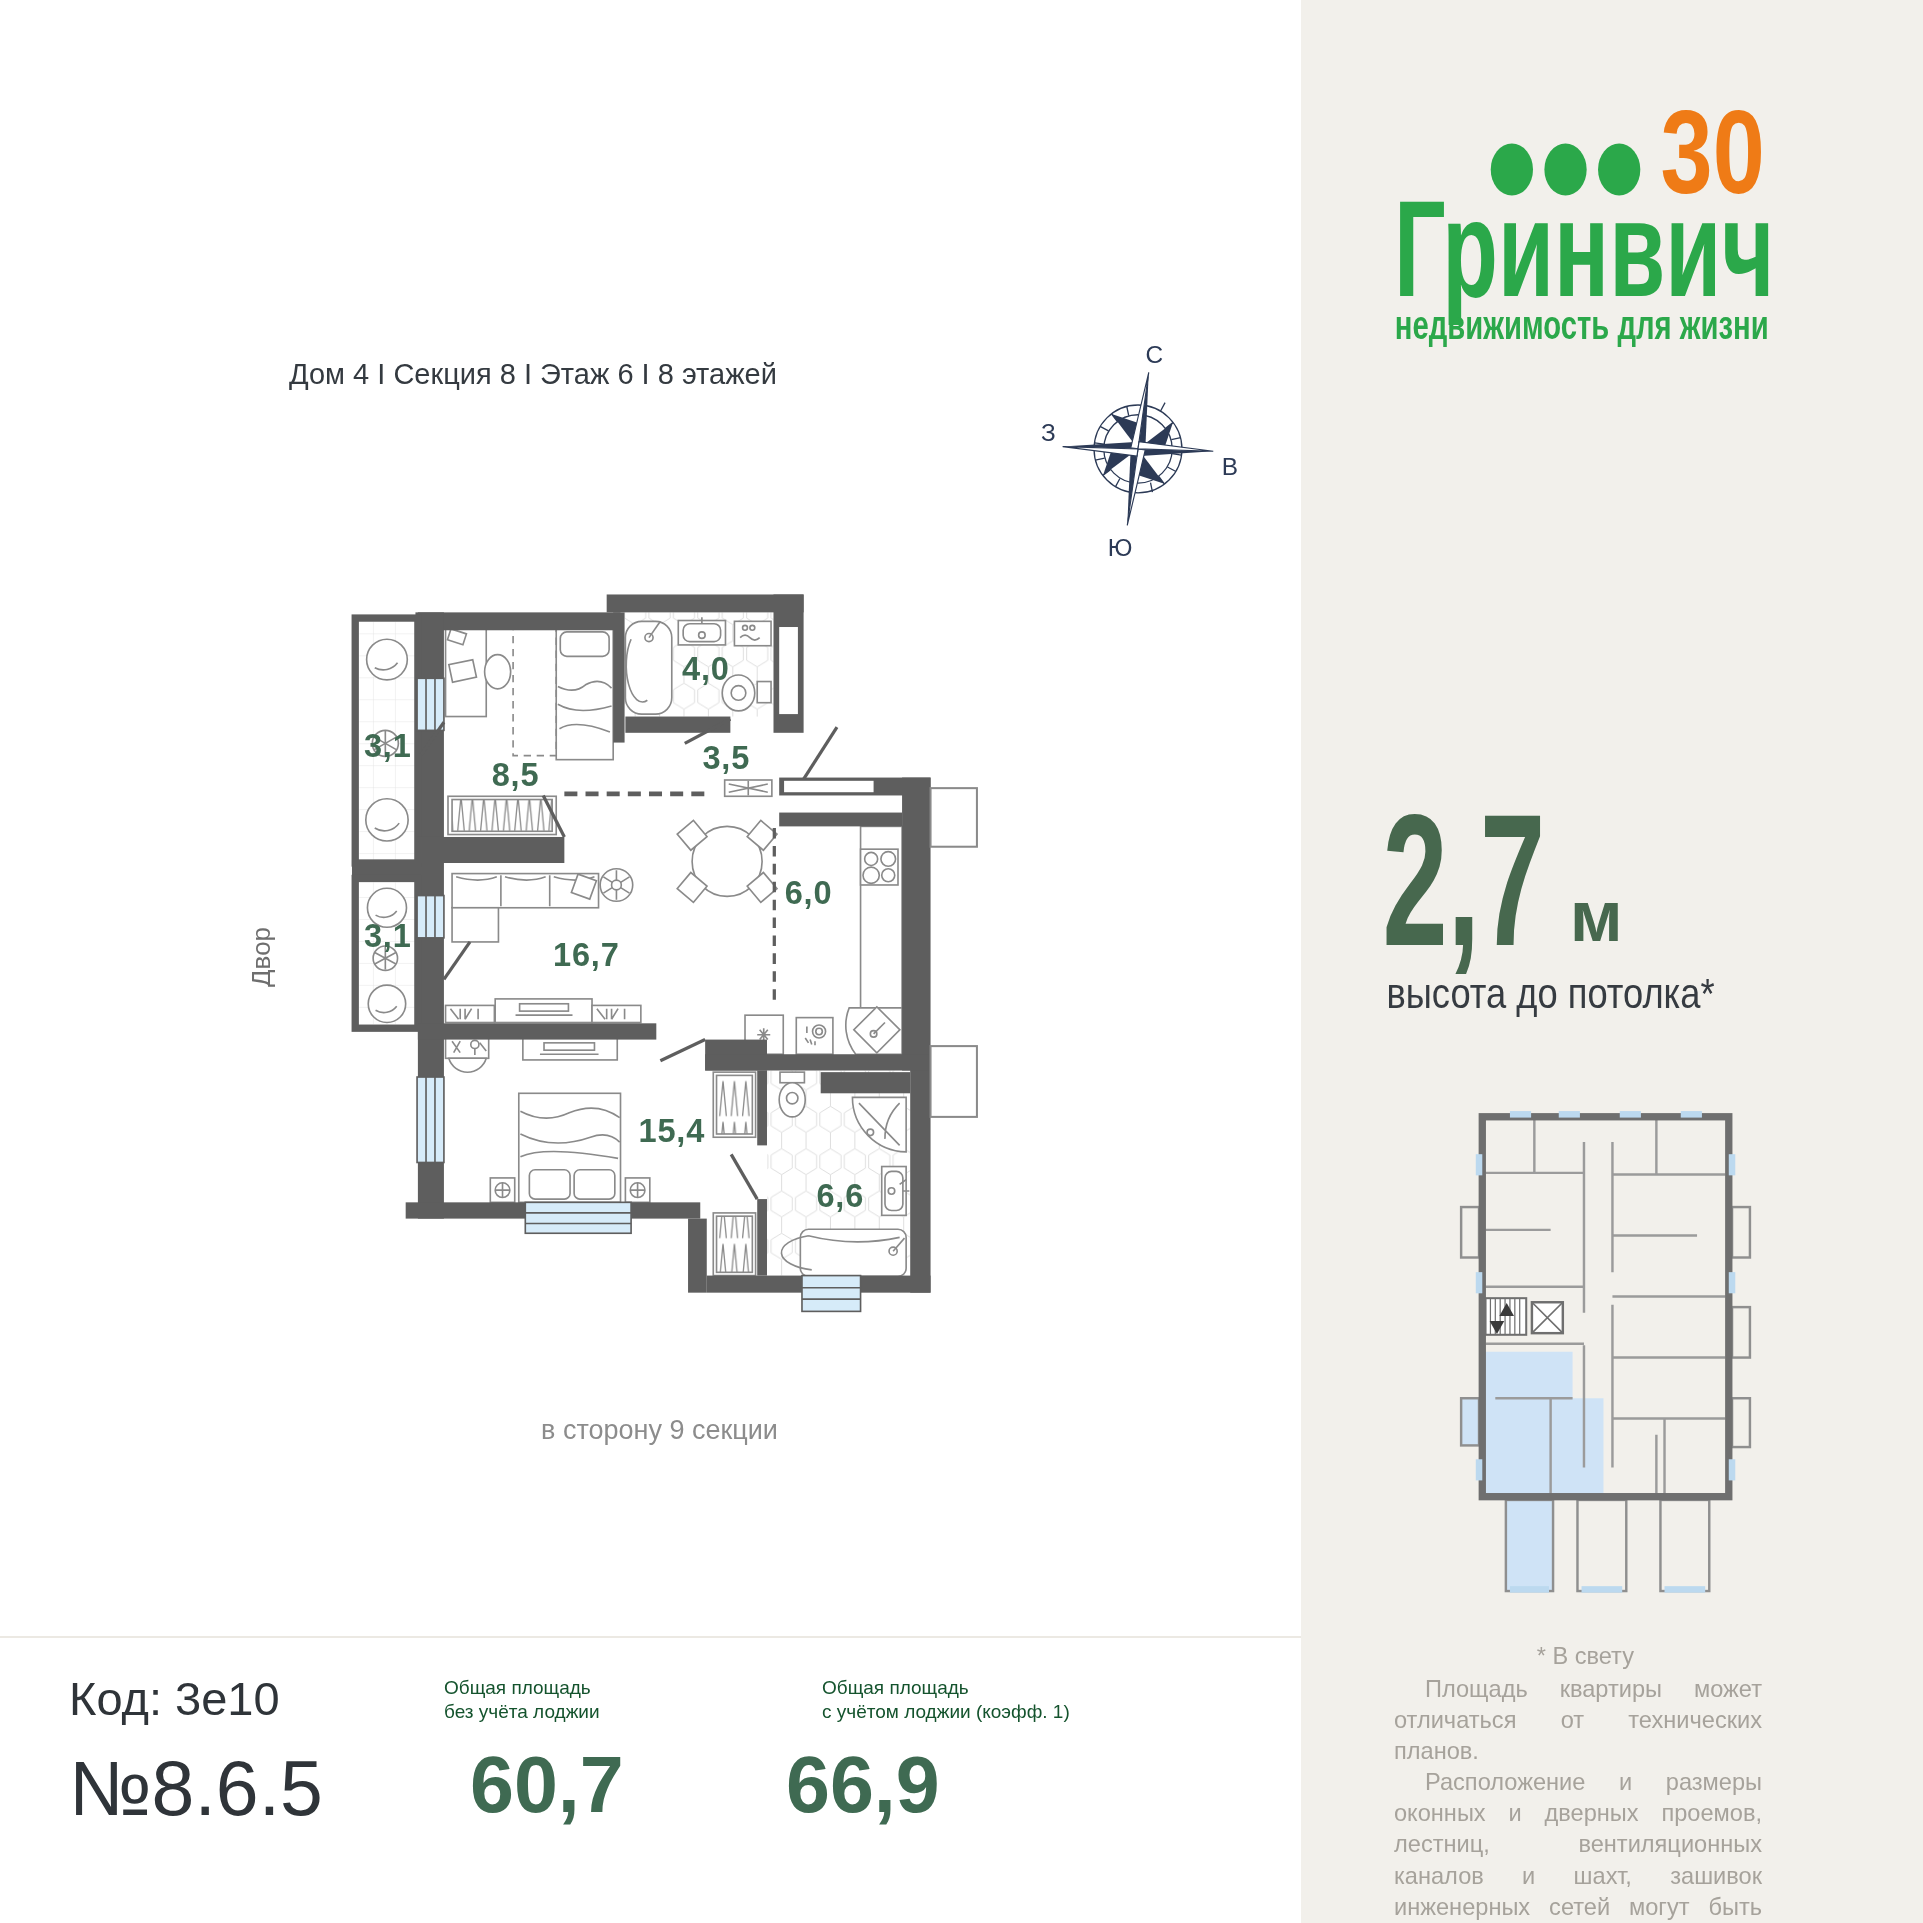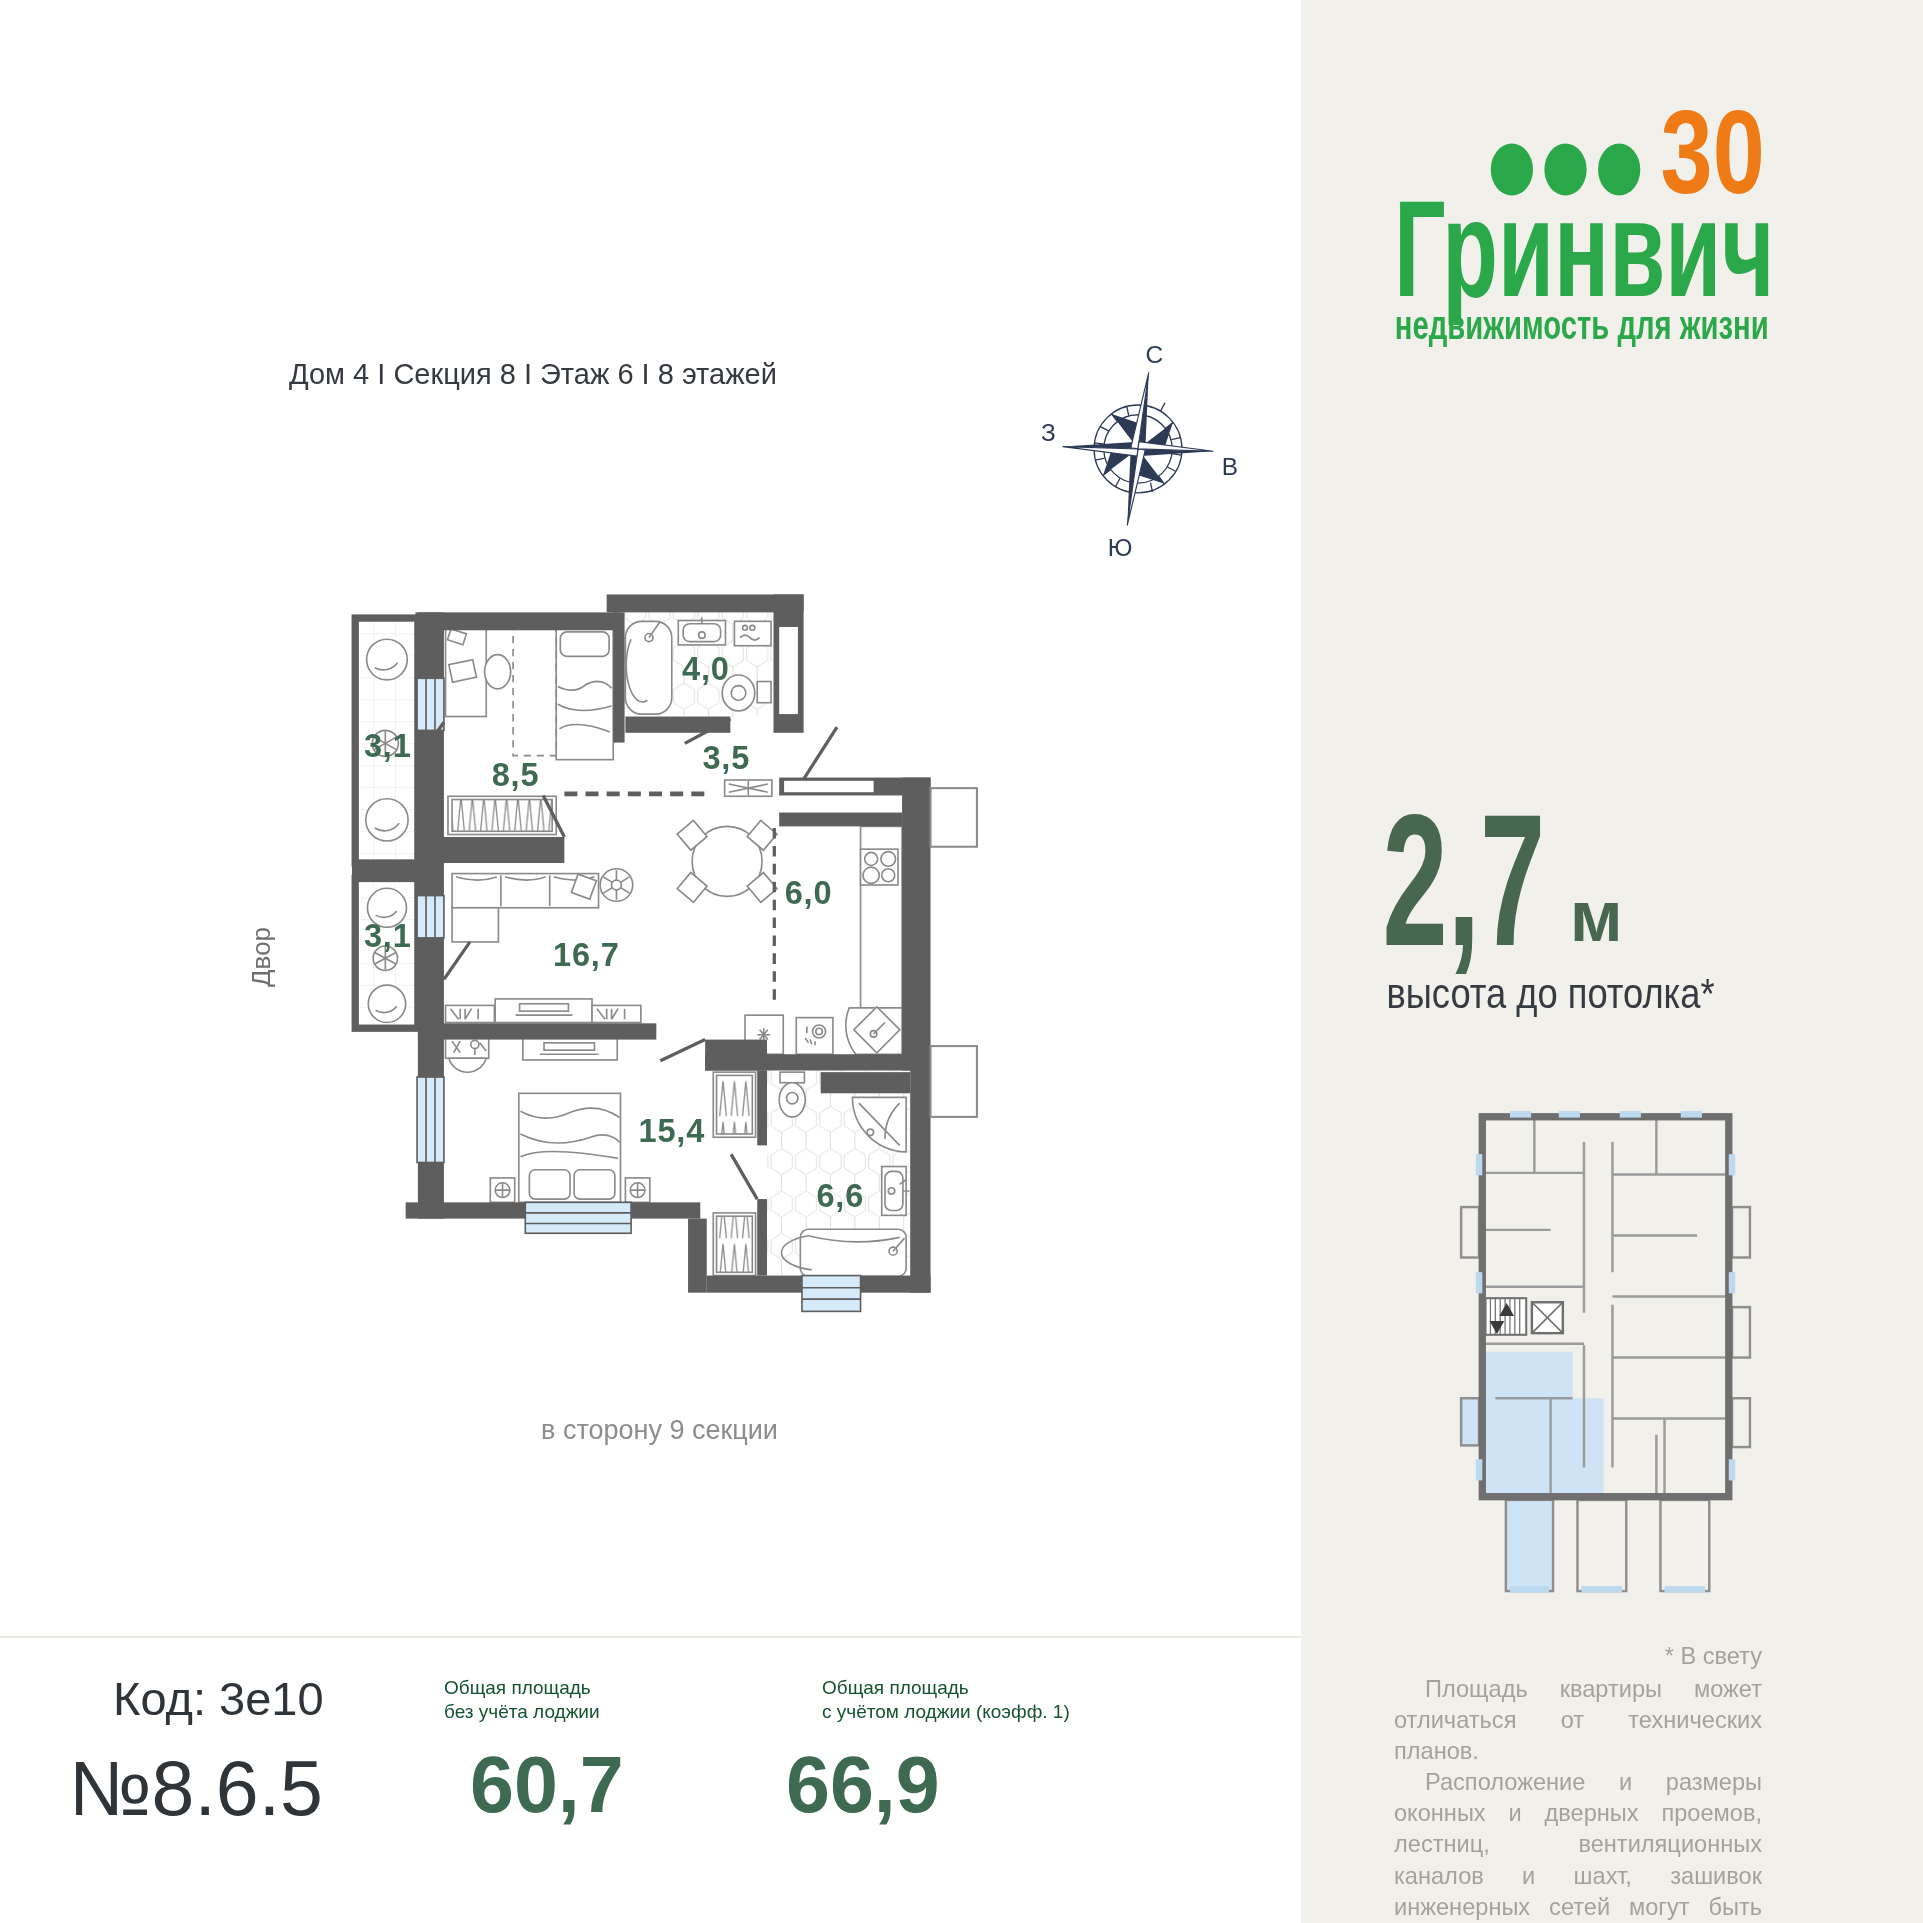--- a/index.html
+++ b/index.html
@@ -9,30 +9,30 @@
   .title{position:absolute;left:130px;top:145px;width:603px;font-size:75px;line-height:1.32;
          font-weight:700;color:#47684e;letter-spacing:0;}
   .subtitle{position:absolute;left:289px;top:358px;font-size:29px;color:#343a40;}
   .compass{position:absolute;left:1032px;top:335px;}
   .plan-svg{position:absolute;left:330px;top:590px;}
   .dvor{position:absolute;left:246px;top:987px;transform:rotate(-90deg);transform-origin:left top;
         font-size:26px;color:#6e6e6e;}
   .direction{position:absolute;left:391px;top:1415px;width:537px;text-align:center;
              font-size:27px;color:#8c8c8c;}
   .divider{position:absolute;left:0;top:1636px;width:1301px;height:2.4px;background:#ece9e3;}
-  .code{position:absolute;left:69px;top:1671px;font-size:47px;color:#2f3439;margin-left:44px;}
+  .code{position:absolute;left:69px;top:1671px;font-size:47px;color:#2f3439;}
   .apt-num{position:absolute;left:69px;top:1744px;font-size:77px;font-weight:500;color:#2f3439;}
   .area-label{position:absolute;font-size:19px;line-height:1.26;color:#14532d;}
   .area-value{position:absolute;font-size:79px;font-weight:700;color:#3f6a52;}
   .logo-svg{position:absolute;left:1384px;top:98px;}
   .ceiling-svg{position:absolute;left:1301px;top:778px;}
   .miniplan-svg{position:absolute;left:1453px;top:1109px;}
   .footnote{position:absolute;left:1394px;top:1641px;width:368px;font-size:23.6px;line-height:1.32;
             color:#a6a29b;text-align:justify;}
-  .footnote .fn-first{margin:0 0 1.6px 14.7px;text-align:right;}
+  .footnote .fn-first{margin:0 0 1.6px 14.7px;text-align:center;}
   .footnote p{margin:0;text-indent:31px;}
   svg text.room{font-family:"Liberation Sans", sans-serif;font-size:40px;font-weight:700;
                 fill:#3f6a52;letter-spacing:1px;}
 </style>
 </head>
 <body>
 
 <div class="page">
 
   <div class="subtitle">Дом 4 I Секция 8 I Этаж 6 I 8 этажей</div>

